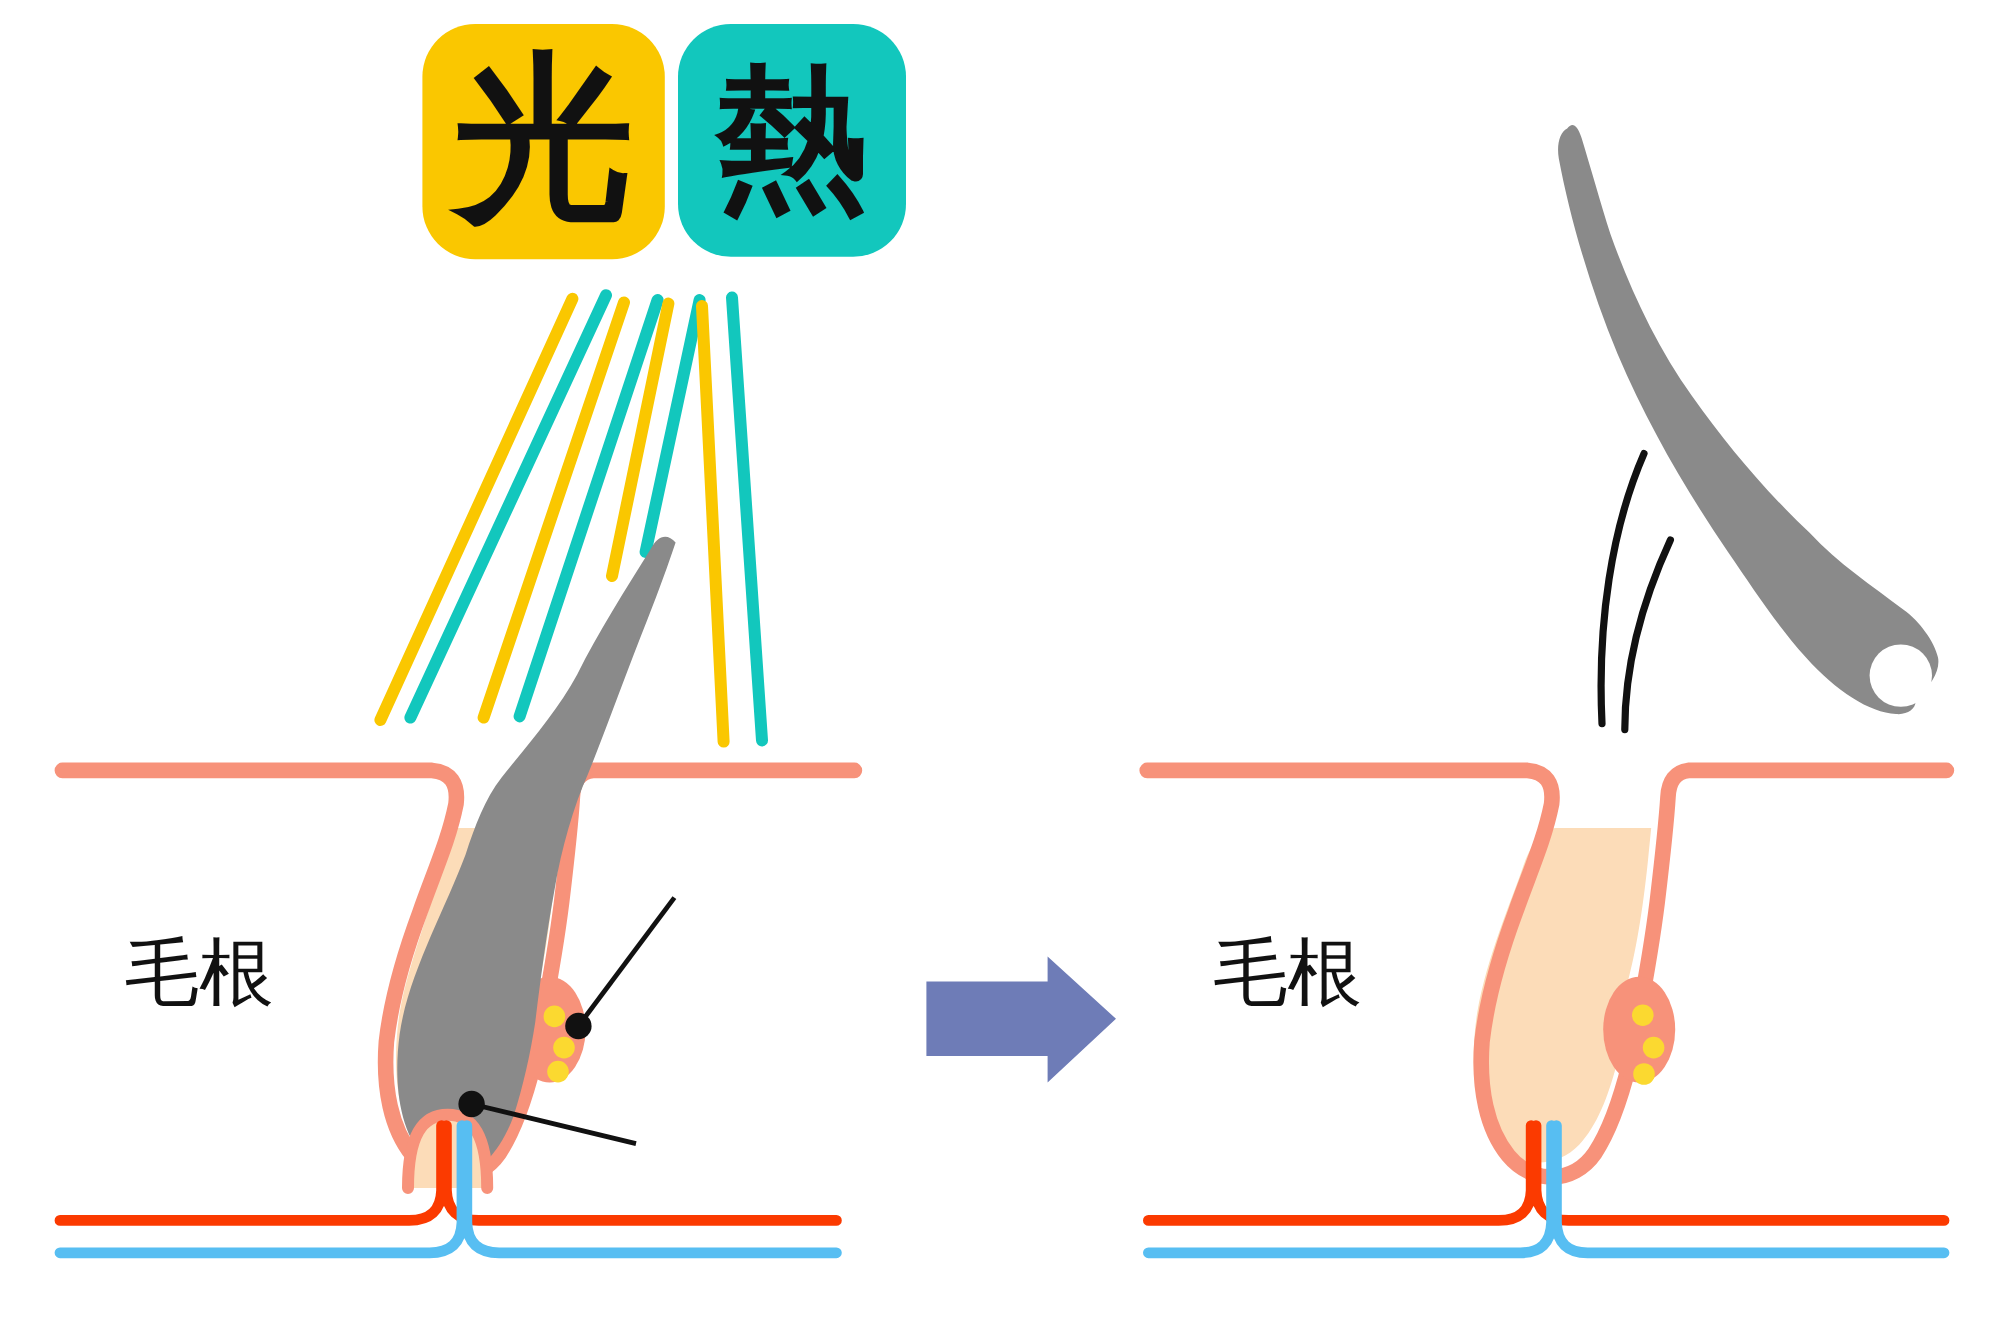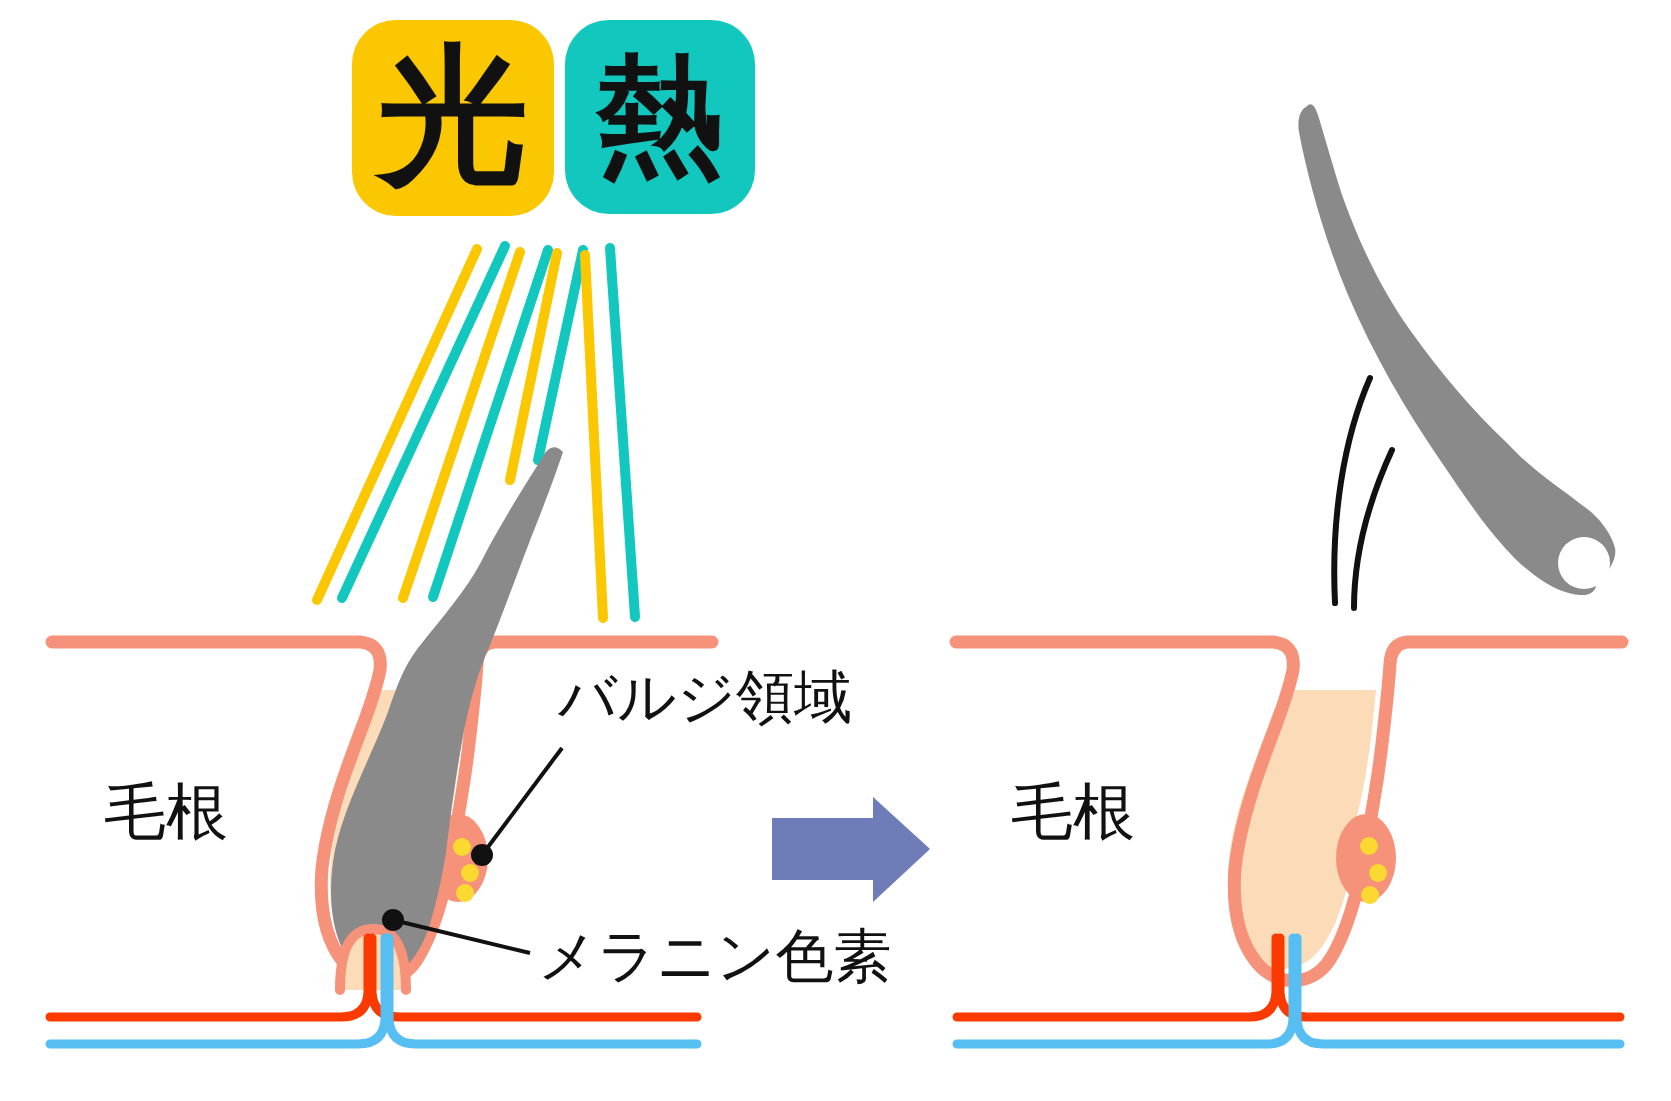--- a/index.html
+++ b/index.html
@@ -121,16 +121,14 @@
   </svg>
 
   <div class="legend-box box-light">
     <span>光</span>
   </div>
   <div class="legend-box box-heat">
     <span>熱</span>
   </div>
 
   <div class="lbl lbl-root-left">毛根</div>
-  <div class="lbl lbl-bulge">バルジ領域</div>
-  <div class="lbl lbl-melanin">メラニン色素</div>
   <div class="lbl lbl-root-right">毛根</div>
 </div>
 
 </body></html>

